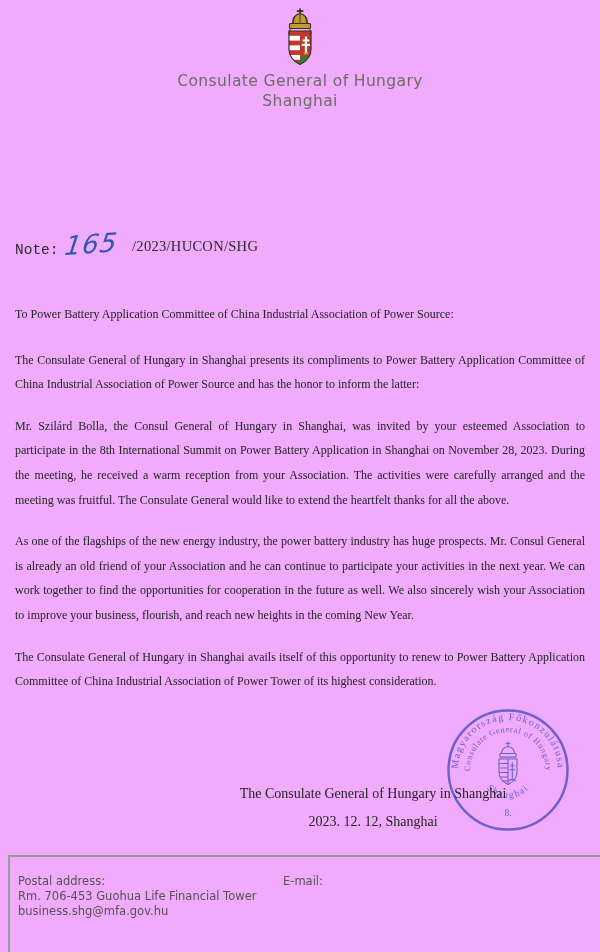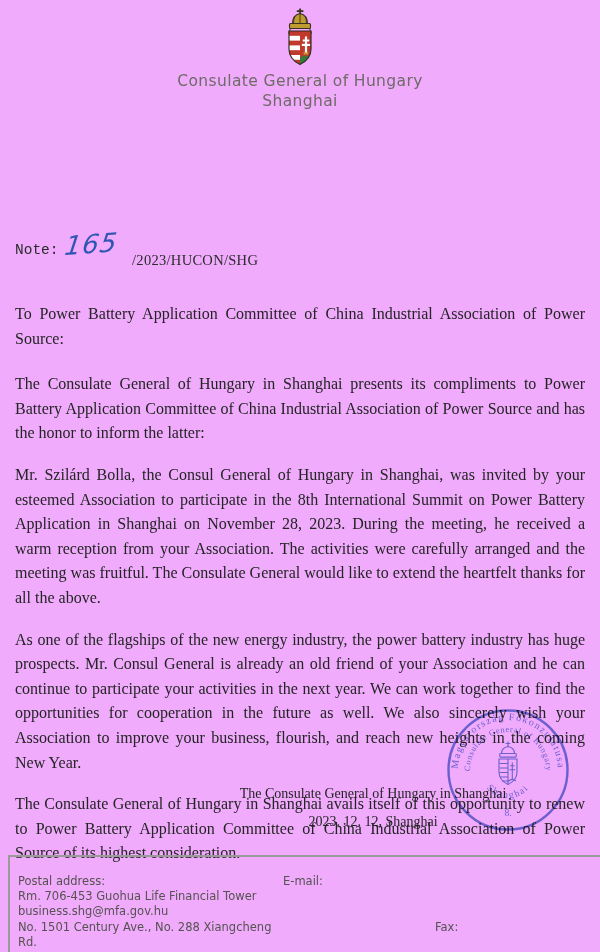--- a/index.html
+++ b/index.html
@@ -16,25 +16,25 @@
     color:#6e6a66; letter-spacing:.4px;
   }
   
   .note-line { position:absolute; top:238px; left:15px; width:570px; height:42px; font-size:14.5px; color:#2b2b2b; }
   .note-label { position:absolute; left:0; top:4px;font-family:Liberation Mono, monospace; }
   .handwritten {
     position:absolute; left:50px; top:-9px; color:#2f55b5;
     font-family:"DejaVu Sans", sans-serif; font-style:italic; font-size:26px;
     transform:rotate(-4deg) skewX(-12deg); letter-spacing:1px;
   }
-  .ref-code { position:absolute; left:117px; top:14px; letter-spacing:.3px; }
+  .ref-code { position:absolute; left:117px; top:0; letter-spacing:.3px; }
   
   .letter-body {
     position:absolute; top:302px; left:15px; width:570px;
-    font-size:16px; line-height:24.6px; text-align:justify; color:#242424;
+    font-size:12px; line-height:24.6px; text-align:justify; color:#242424;
   }
   .letter-body p { margin-bottom:17px; }
   .letter-body p.recipient { margin-bottom:21px; }
   
   .signature {
     position:absolute; top:780px; left:150px; width:446px; text-align:center;
     font-size:14px; line-height:28px; color:#242424;
   }
   
   .stamp { position:absolute; left:444px; top:706px; mix-blend-mode:multiply; opacity:.85; }
@@ -99,21 +99,21 @@
     <span class="note-label">Note:</span>
     <span class="handwritten">165</span>
     <span class="ref-code">/2023/HUCON/SHG</span>
   </div>
 
   <div class="letter-body">
     <p class="recipient">To Power Battery Application Committee of China Industrial Association of Power Source:</p>
     <p>The Consulate General of Hungary in Shanghai presents its compliments to Power Battery Application Committee of China Industrial Association of Power Source and has the honor to inform the latter:</p>
     <p>Mr. Szilárd Bolla, the Consul General of Hungary in Shanghai, was invited by your esteemed Association to participate in the 8th International Summit on Power Battery Application in Shanghai on November 28, 2023. During the meeting, he received a warm reception from your Association. The activities were carefully arranged and the meeting was fruitful. The Consulate General would like to extend the heartfelt thanks for all the above.</p>
     <p>As one of the flagships of the new energy industry, the power battery industry has huge prospects. Mr. Consul General is already an old friend of your Association and he can continue to participate your activities in the next year. We can work together to find the opportunities for cooperation in the future as well. We also sincerely wish your Association to improve your business, flourish, and reach new heights in the coming New Year.</p>
-    <p>The Consulate General of Hungary in Shanghai avails itself of this opportunity to renew to Power Battery Application Committee of China Industrial Association of Power Source of its highest consideration.</p>
+    <p>The Consulate General of Hungary in Shanghai avails itself of this opportunity to renew to Power Battery Application Committee of China Industrial Association of Power Tower of its highest consideration.</p>
   </div>
 
   <div class="signature">
     <div>The Consulate General of Hungary in Shanghai</div>
     <div>2023. 12. 12, Shanghai</div>
   </div>
 
   <svg class="stamp" width="128" height="128" viewBox="0 0 128 128">
     <g fill="none" stroke="#5b79c8">
       <circle cx="64" cy="64" r="59.5" stroke-width="2.4"></circle>
@@ -153,21 +153,16 @@
     </div>
     <div class="f-row">
       <div class="f-c1">Rm. 706-453 Guohua Life Financial Tower</div>
       <div class="f-c3"></div>
     </div>
     <div class="f-row">
       <div class="f-c1">business.shg@mfa.gov.hu</div>
       <div class="f-c2"></div>
       <div class="f-c3"></div>
     </div>
-    <div class="f-row">
-      <div class="f-c1">No. 1501 Century Ave., No. 288 Xiangcheng Rd.</div>
-      <div class="f-c2"></div>
-      <div class="f-c3">Fax:</div>
-    </div>
 
   </div>
 
 </div>
 
 </body></html>

